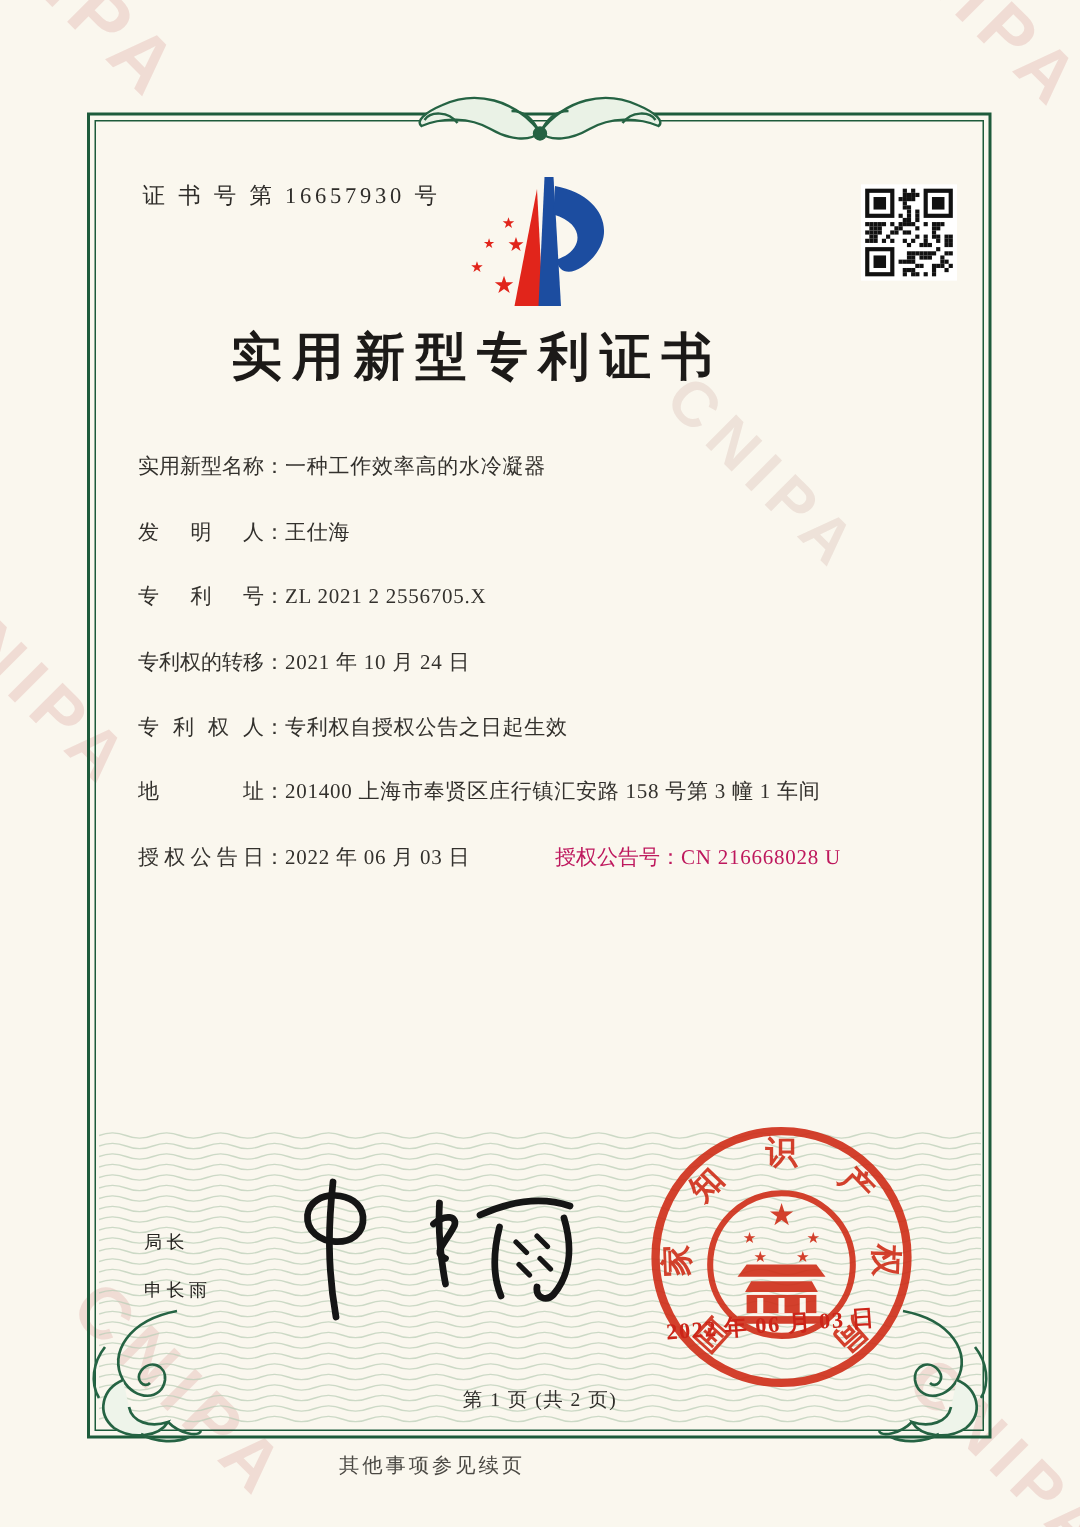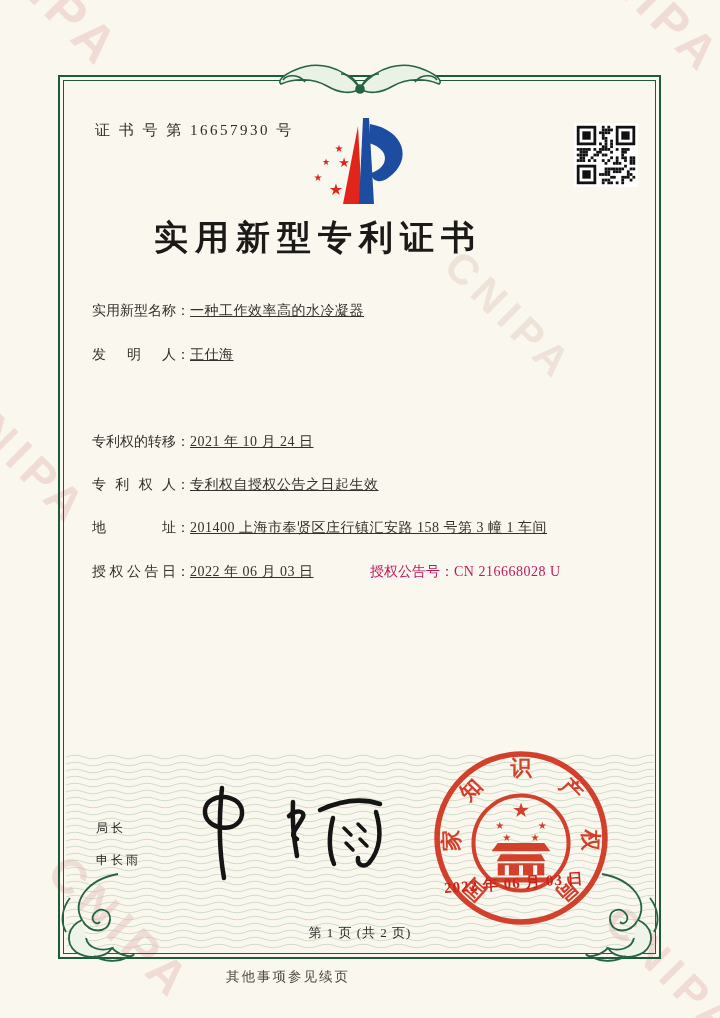--- a/index.html
+++ b/index.html
@@ -16,21 +16,21 @@
       border:2.5px solid #1d5b3b;z-index:2;}
   .frame-inner{position:absolute;left:3px;top:3px;right:3px;bottom:3px;border:1px solid #1d5b3b;}
 
   .layer{position:absolute;inset:0;z-index:3;border-radius:16px;}
 
   .cert-no{position:absolute;left:95px;top:121px;font-size:15px;color:#2e2c29;letter-spacing:2.5px;}
 
   .title{position:absolute;left:0;top:215px;width:636px;text-align:center;
       font-size:34px;font-weight:700;color:#1c1a18;letter-spacing:7px;}
 
-  .frow{position:absolute;left:92px;font-size:14px;color:#33312d;white-space:nowrap;text-decoration:underline;}
+  .frow{position:absolute;left:92px;font-size:14px;color:#33312d;white-space:nowrap;}
   .flabel{display:inline-block;width:84px;text-align:justify;text-align-last:justify;vertical-align:bottom;}
   .fcolon{display:inline-block;width:14px;}
   .fvalue{letter-spacing:0.5px;}
   .frow2{position:absolute;left:370px;font-size:14px;color:#be185d;white-space:nowrap;}
 
   .paras{position:absolute;left:84px;top:592px;width:562px;color:#3a3833;}
   .paras p{margin:0;text-indent:2.05em;font-size:14.5px;line-height:21.5px;text-align:justify;}
   .paras p + p{margin-top:9px;}
 
   .signer{position:absolute;left:96px;font-size:12px;color:#23211e;letter-spacing:3px;
@@ -271,20 +271,23 @@
       </svg>
 
     <div class="title">实用新型专利证书</div>
 
     <div class="frow" style="top:302px;">
       <span class="flabel">实用新型名称</span><span class="fcolon">：</span><span class="fvalue">一种工作效率高的水冷凝器</span>
     </div>
     <div class="frow" style="top:346px;">
       <span class="flabel">发明人</span><span class="fcolon">：</span><span class="fvalue">王仕海</span>
     </div>
+    <div class="frow" style="top:389px;">
+      <span class="flabel">专利号</span><span class="fcolon">：</span><span class="fvalue">ZL 2021 2 2556705.X</span>
+    </div>
     <div class="frow" style="top:433px;">
       <span class="flabel">专利权的转移</span><span class="fcolon">：</span><span class="fvalue">2021 年 10 月 24 日</span>
     </div>
     <div class="frow" style="top:476px;">
       <span class="flabel">专利权人</span><span class="fcolon">：</span><span class="fvalue">专利权自授权公告之日起生效</span>
     </div>
     <div class="frow" style="top:519px;">
       <span class="flabel">地址</span><span class="fcolon">：</span><span class="fvalue">201400 上海市奉贤区庄行镇汇安路 158 号第 3 幢 1 车间</span>
     </div>
     <div class="frow" style="top:563px;">

